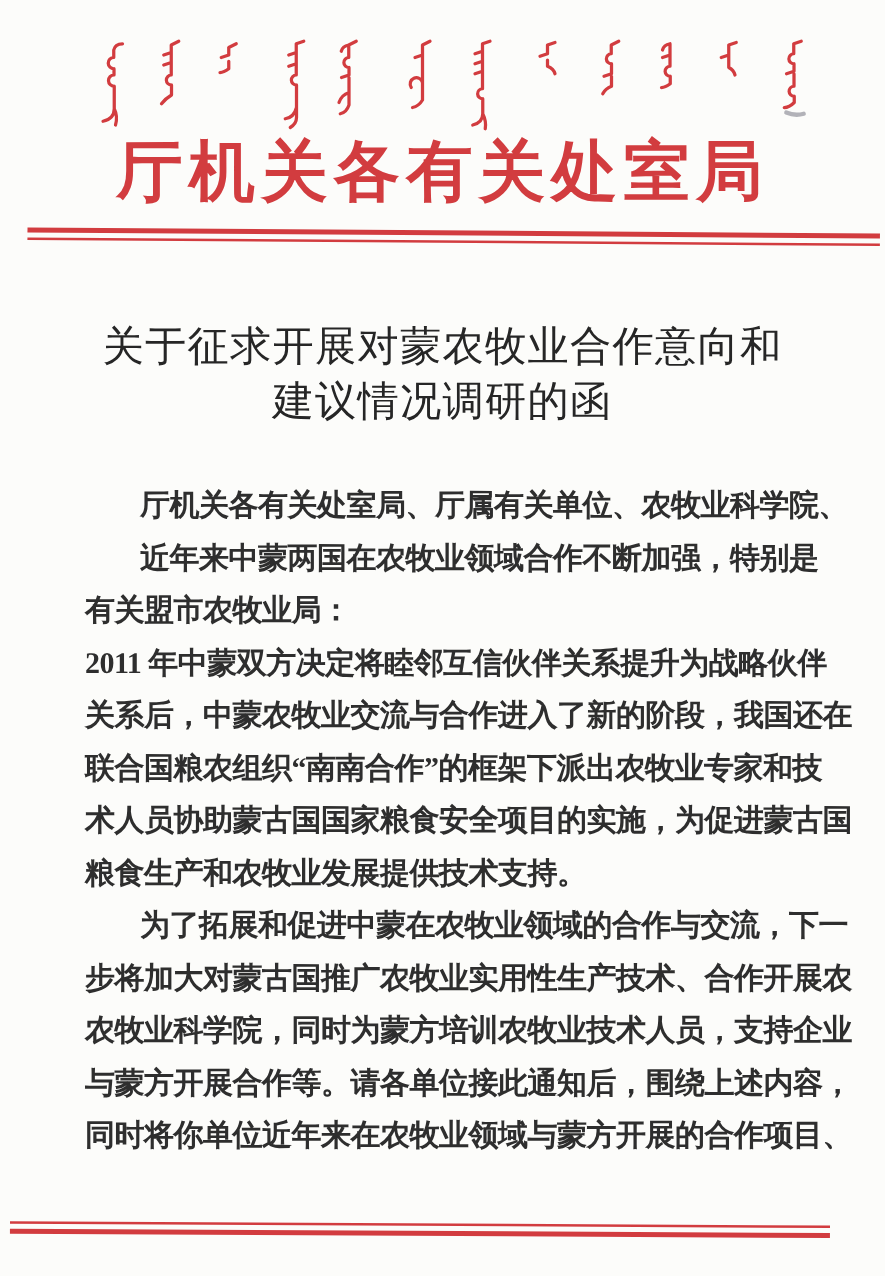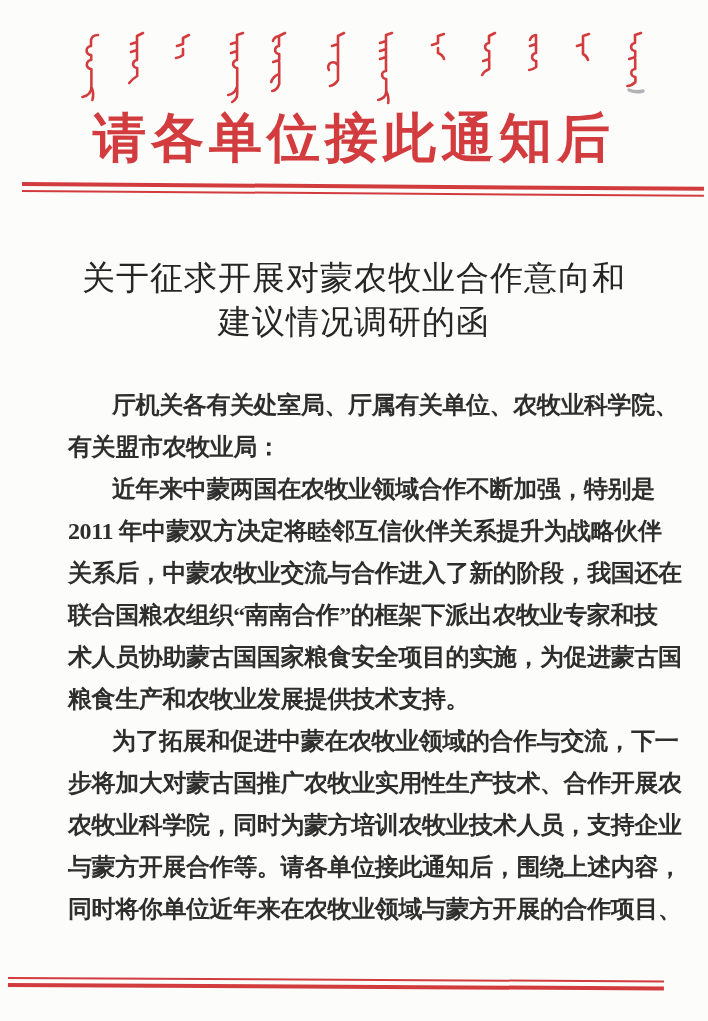--- a/index.html
+++ b/index.html
@@ -65,37 +65,37 @@
     <path d="M338,8 l6,-3 m-6,3 v8 l-6,2 m6,-2 v22 m0,0 a5,5 0 1 0 -9,4 m9,-4 v14 q-3,5 -8,6"></path>
     <path d="M386,7 l6,-2 m-6,2 v6 l-6,2 m6,-2 v8 l-6,2 m6,-2 v8 l-6,2 m6,-2 v14 a4,4 0 1 0 0.2,8 v12 q0,7 -8,9 m8,-9 q3,6 2,12"></path>
     <path d="M438,8 l6,-2 m-6,2 v7 l-6,2 m6,3 v5 q5,2 6,6"></path>
     <path d="M489,8 l6,-3 m-6,3 v7 a4,4 0 1 0 0.2,8 v8 l-6,2 m6,0 v8 q-5,2 -7,6"></path>
     <path d="M536,7 q-5,1 -6,5 m6,-5 v9 l-6,2 m6,-2 v9 a4,4 0 1 0 0.2,8 v6 q-4,3 -7,3"></path>
     <path d="M583,8 l6,-2 m-6,2 v8 l-6,2 m6,-2 v10 q4,2 5,6"></path>
     <path d="M635,7 l6,-2 m-6,2 v8 a4,4 0 1 0 0.2,8 v6 l-6,2 m6,0 v10 a4,4 0 1 0 0.2,8 v5 q-4,4 -8,4"></path>
     <path class="grey" d="M629,62 q7,3 14,1"></path>
   </svg>
 
-  <div class="agency">请各单位接此通知后</div>
+  <div class="agency">厅机关各有关处室局</div>
 
   <div class="rule-top">
     <div class="thick"></div>
     <div class="gap"></div>
     <div class="thin"></div>
   </div>
 
   <div class="doc-title">
     <div>关于征求开展对蒙农牧业合作意向和</div>
     <div>建议情况调研的函</div>
   </div>
 
   <div class="body-block">
     <div class="line indent">厅机关各有关处室局、厅属有关单位、农牧业科学院、</div>
+    <div class="line indent">近年来中蒙两国在农牧业领域合作不断加强，特别是</div>
     <div class="line">有关盟市农牧业局：</div>
-    <div class="line indent">近年来中蒙两国在农牧业领域合作不断加强，特别是</div>
     <div class="line">2011 年中蒙双方决定将睦邻互信伙伴关系提升为战略伙伴</div>
     <div class="line">关系后，中蒙农牧业交流与合作进入了新的阶段，我国还在</div>
     <div class="line">联合国粮农组织“南南合作”的框架下派出农牧业专家和技</div>
     <div class="line">术人员协助蒙古国国家粮食安全项目的实施，为促进蒙古国</div>
     <div class="line">粮食生产和农牧业发展提供技术支持。</div>
     <div class="line indent">为了拓展和促进中蒙在农牧业领域的合作与交流，下一</div>
     <div class="line">步将加大对蒙古国推广农牧业实用性生产技术、合作开展农</div>
     <div class="line">农牧业科学院，同时为蒙方培训农牧业技术人员，支持企业</div>
     <div class="line">与蒙方开展合作等。请各单位接此通知后，围绕上述内容，</div>
     <div class="line">同时将你单位近年来在农牧业领域与蒙方开展的合作项目、</div>

